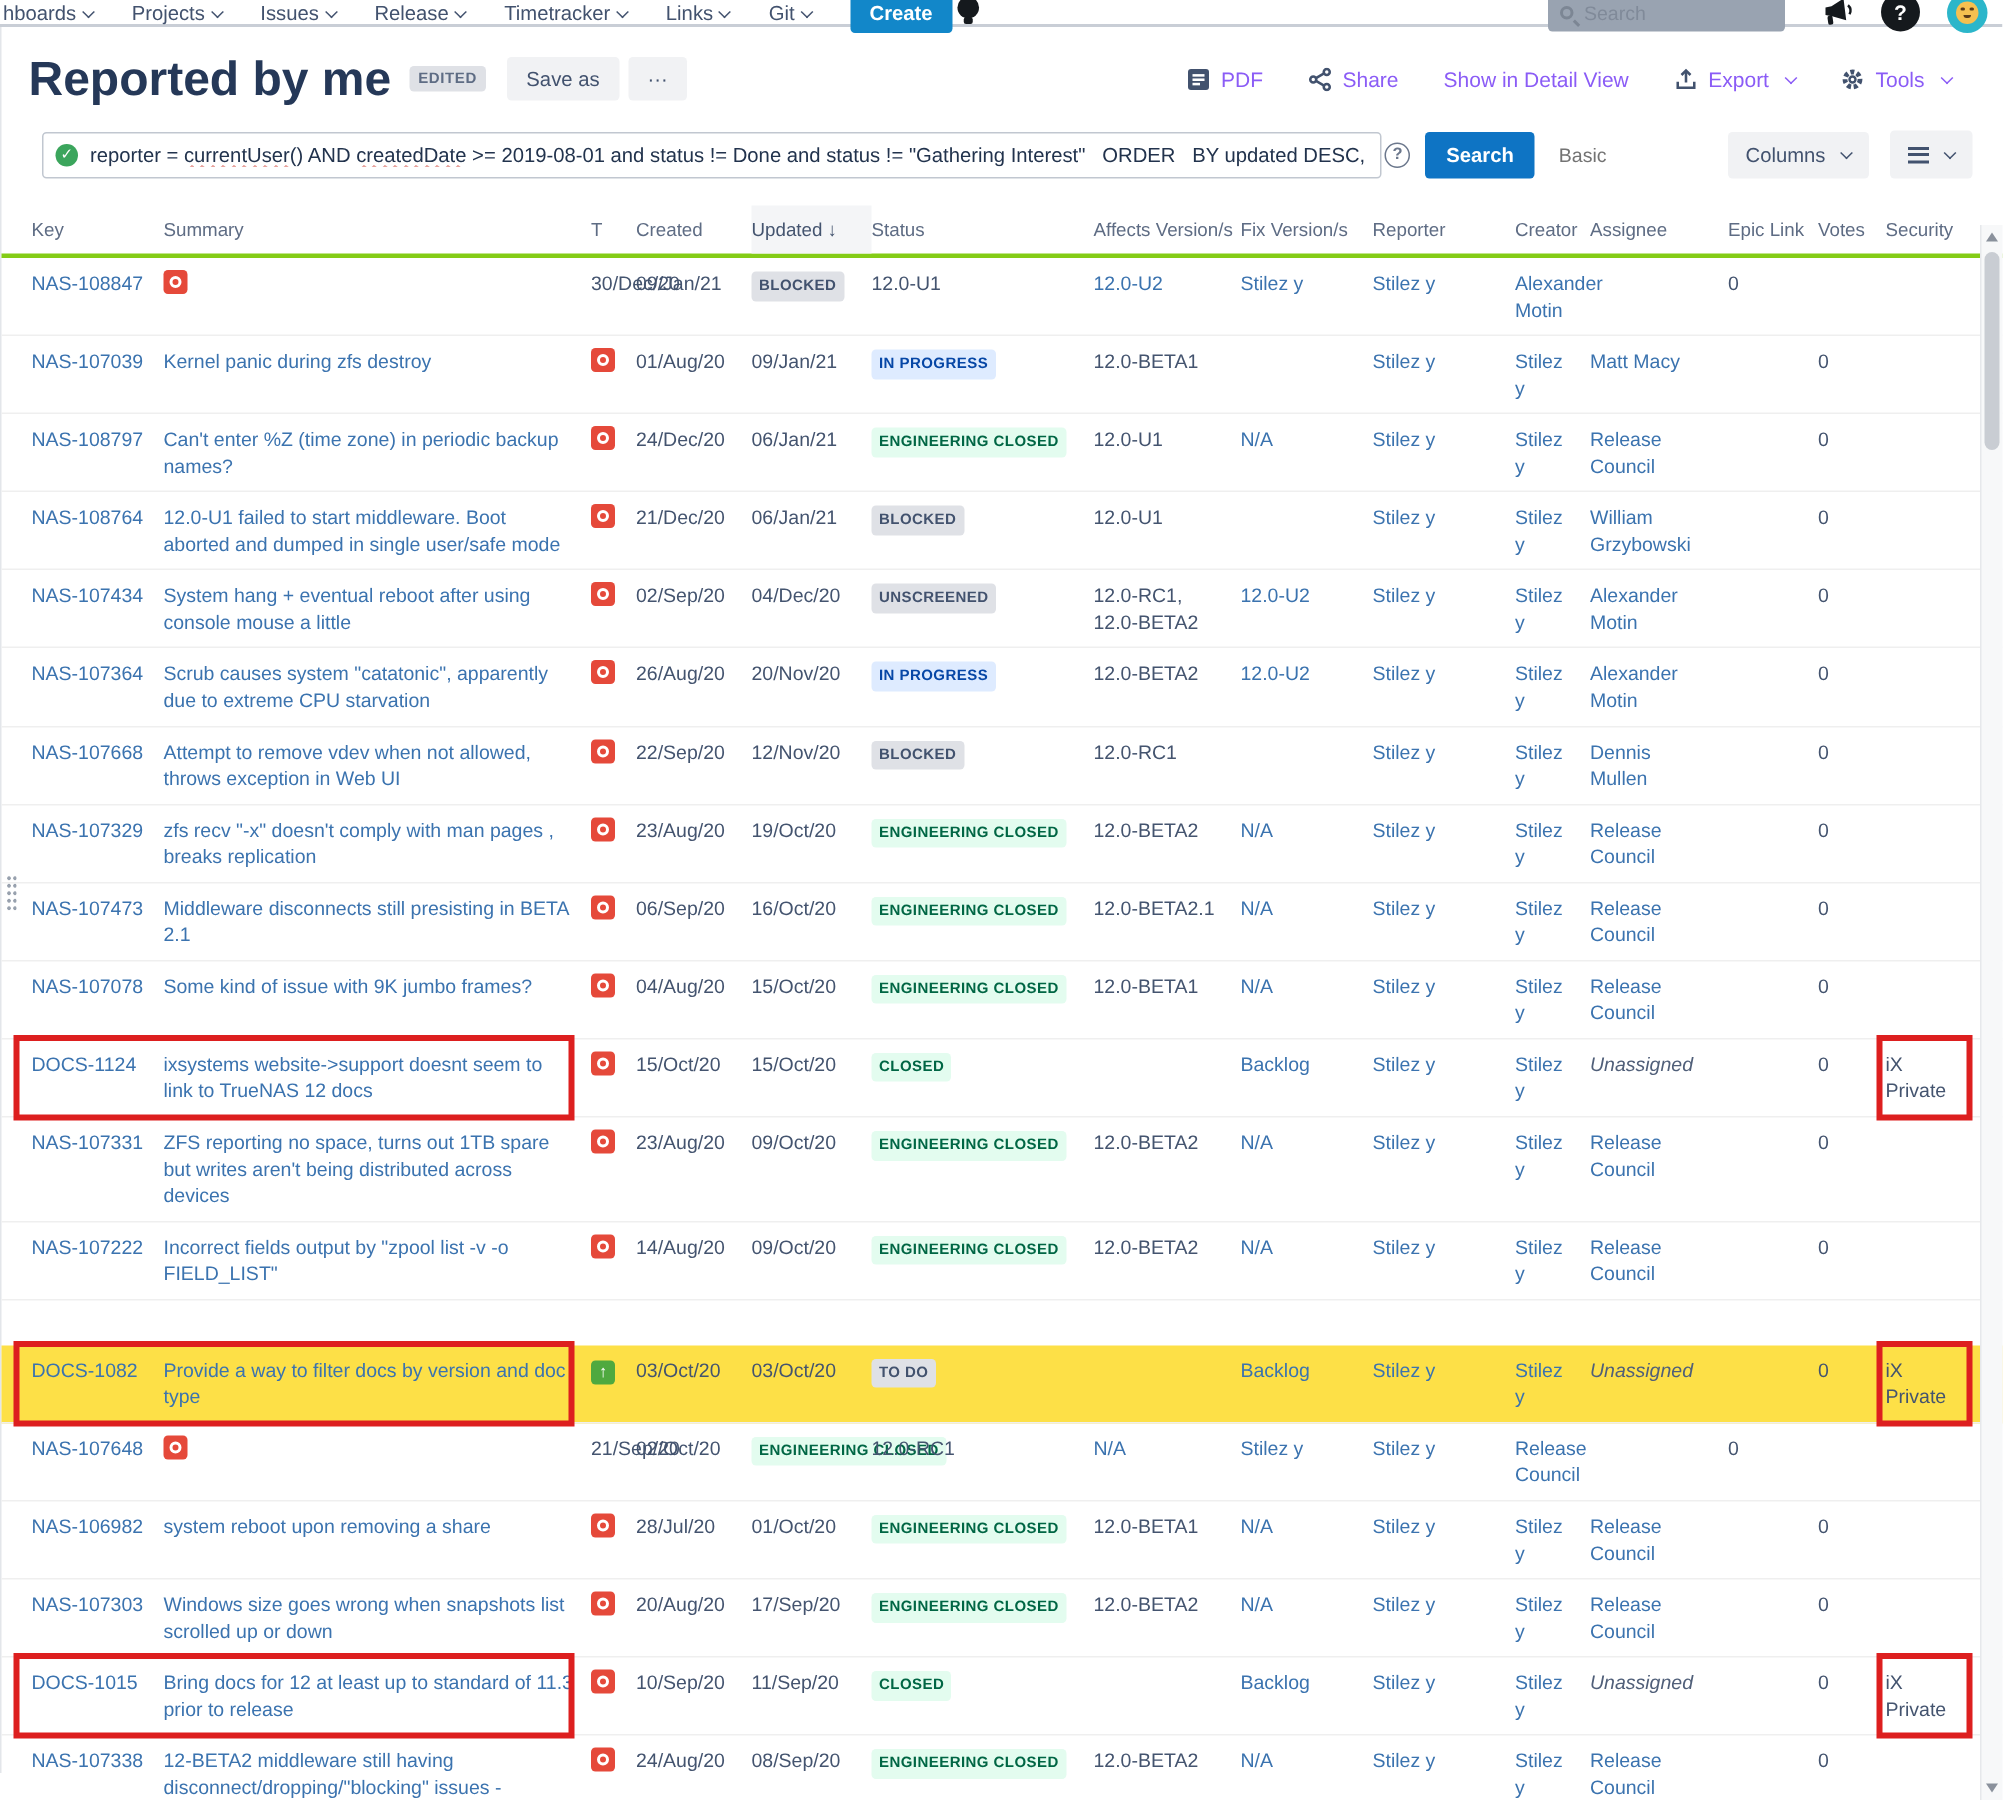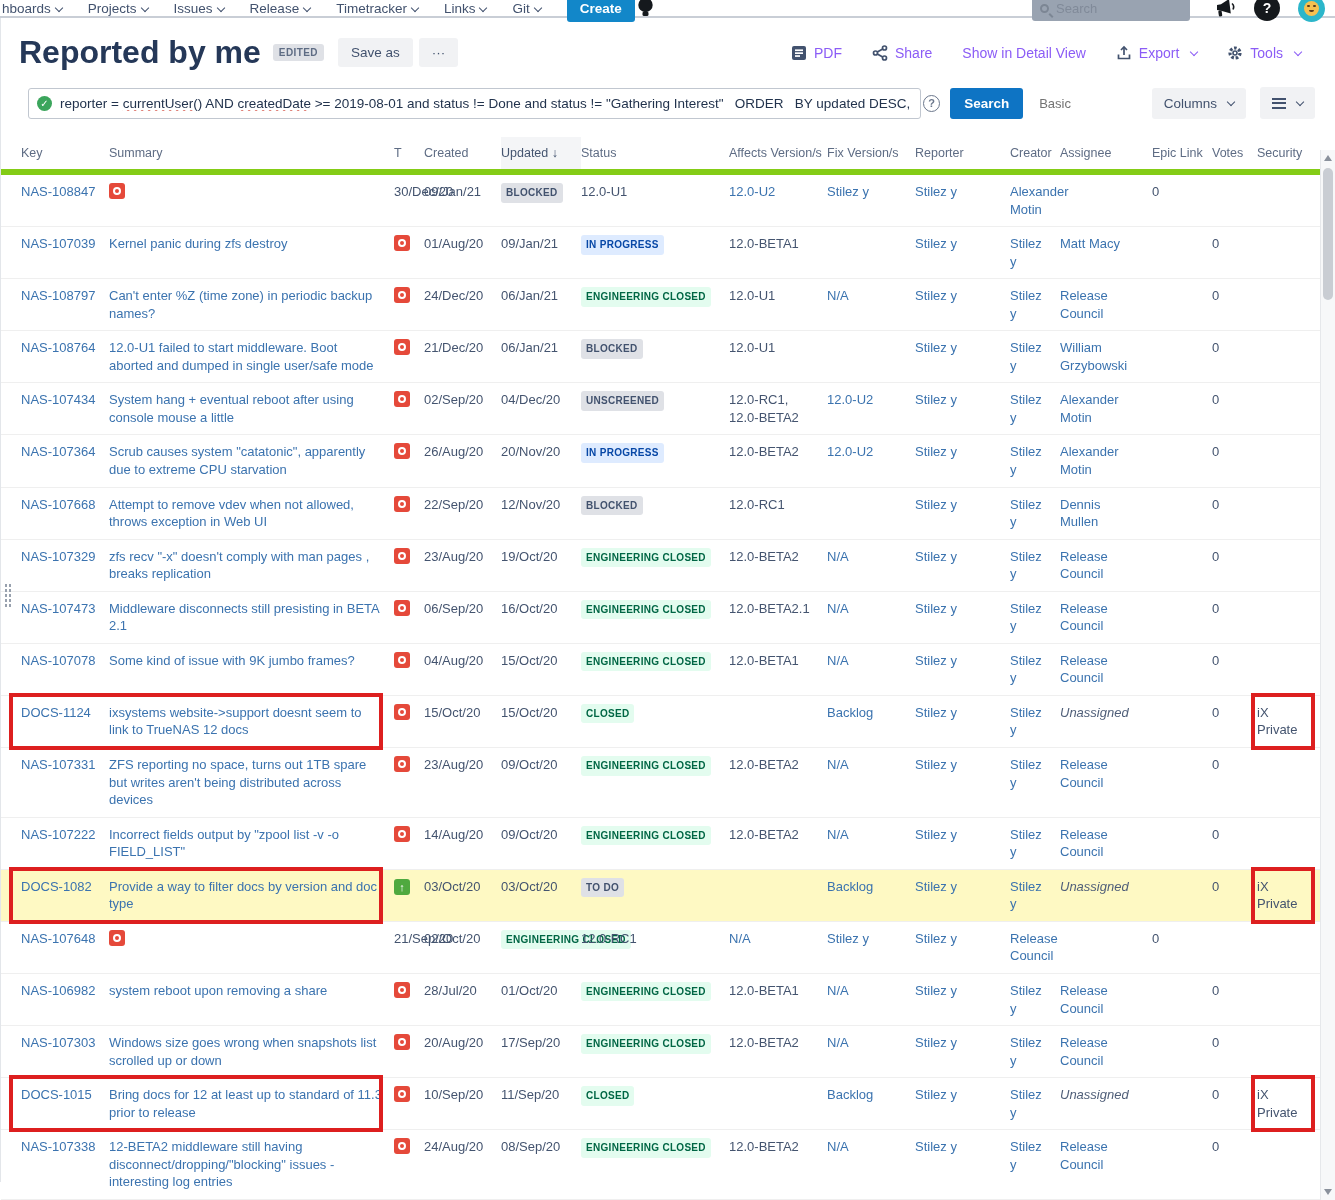--- a/index.html
+++ b/index.html
@@ -68,25 +68,25 @@
     display:inline-flex; align-items:center; gap:6px; }
   .views-btn { margin-left:14px; }
   .ham { display:inline-block; width:14px; }
   .ham i { display:block; height:2px; background:#42526e; margin:2.5px 0; }
 
   
   .tbl { position:relative; margin-top:8px; }
   .thead, .trow { display:grid;
     grid-template-columns:88px 285px 30px 77px 80px 148px 98px 88px 95px 50px 92px 60px 45px 60px;
     padding-left:20px; }
-  .thead { border-bottom:6px solid #84cc16; }
+  .thead { border-bottom:3px solid #84cc16; }
   .th { font-size:12.5px; color:#5e6c84; padding:9px 8px 9px 0; white-space:nowrap; }
   .th.sorted { background:#f4f5f7; color:#44546f; }
   .trow { border-bottom:1px solid #efefef; position:relative; min-height:45px; }
-  .trow.hl { background:#fef9c3; }
+  .trow.hl { background:#fde047;margin-top:30px; }
   .cell { font-size:13px; padding:8px 10px 8px 0; line-height:1.35; color:#44546f; }
   .cell a, a.cell { color:#3b73af; text-decoration:none; cursor:pointer; }
   .lozenge { display:inline-block; font-size:10px; font-weight:bold; letter-spacing:.3px;
     border-radius:3px; padding:3px 5px; white-space:nowrap; }
   .bug-icon { display:inline-block; width:16px; height:16px; border-radius:3px; background:#e5493a; position:relative; }
   .bug-icon::after { content:""; position:absolute; left:4px; top:4px; width:4px; height:4px;
     border:2px solid #fff; border-radius:50%; }
   .imp-icon { display:inline-block; width:16px; height:16px; border-radius:3px; background:#4fa93f;
     color:#fff; font-size:11px; font-weight:bold; text-align:center; line-height:16px; }
   .unassigned { font-style:italic; color:#505f79; }

